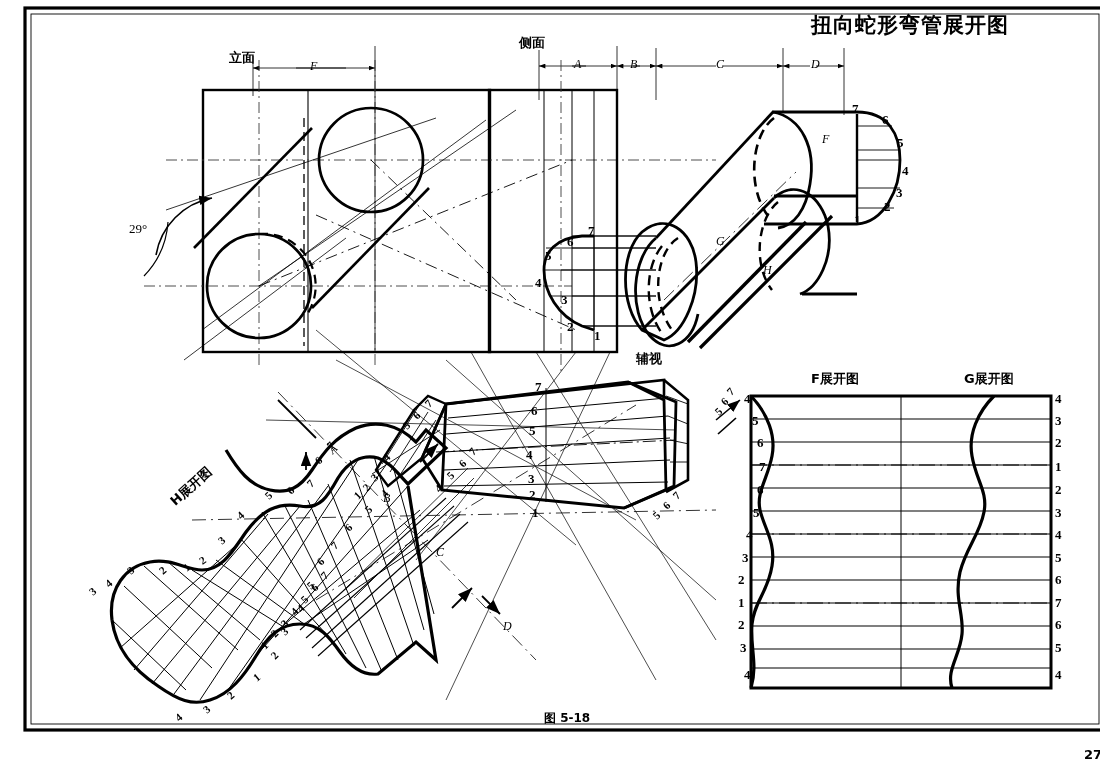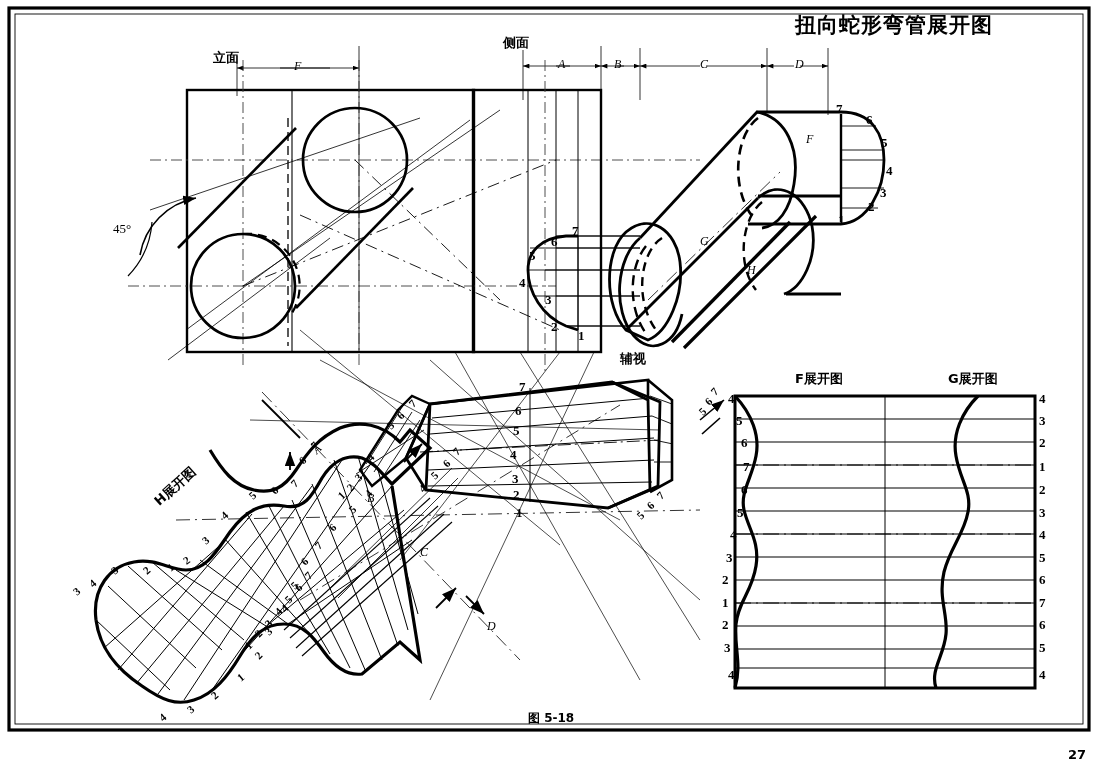--- a/index.html
+++ b/index.html
@@ -1,20 +1,20 @@
 <!DOCTYPE html>
 <html><head>
 <meta charset="utf-8">
 <style>
   html,body{margin:0;padding:0;background:#ffffff;}
   body{
     width:1100px;height:776px;position:relative;overflow:hidden;
     font-family:"Liberation Serif",serif;color:#000;
   }
-  #sheet{position:absolute;left:0;top:0;width:1068px;height:776px;padding-left:16px;}
+  #sheet{position:absolute;left:16px;top:0;width:1068px;height:776px;padding-left:16px;}
   #sheet svg{position:absolute;left:0;top:0;}
 
   .lbl{position:absolute;white-space:nowrap;line-height:1;}
   .cn{font-family:"DejaVu Sans",sans-serif;font-weight:bold;}
   .title{font-size:21px;letter-spacing:1px;}
   .viewname{font-size:13px;}
   .devname{font-size:13px;}
   .figcap{font-size:12px;}
   .pageno{font-family:"DejaVu Sans",sans-serif;font-size:13px;font-weight:bold;}
   .num{font-family:"Liberation Serif",serif;font-size:13px;font-weight:bold;}
@@ -339,21 +339,21 @@
   </g>
 
 </svg>
 
 <div class="lbl cn title" style="left:795px;top:15px;">扭向蛇形弯管展开图</div>
 
 <div class="lbl cn viewname" style="left:213px;top:36px;margin-top:15px;">立面</div>
 <div class="lbl cn viewname" style="left:503px;top:36px;">侧面</div>
 <div class="lbl cn viewname" style="left:620px;top:352px;">辅视</div>
 
-<div class="lbl ang" style="left:113px;top:222px;">45°</div>
+<div class="lbl ang" style="left:113px;top:222px;">29°</div>
 
 <div class="lbl dim" style="left:294px;top:60px;">F</div>
 <div class="lbl dim" style="left:558px;top:58px;">A</div>
 <div class="lbl dim" style="left:614px;top:58px;">B</div>
 <div class="lbl dim" style="left:700px;top:58px;">C</div>
 <div class="lbl dim" style="left:795px;top:58px;">D</div>
 
 <div class="lbl part" style="left:806px;top:133px;">F</div>
 <div class="lbl part" style="left:700px;top:235px;">G</div>
 <div class="lbl part" style="left:747px;top:264px;">H</div>

